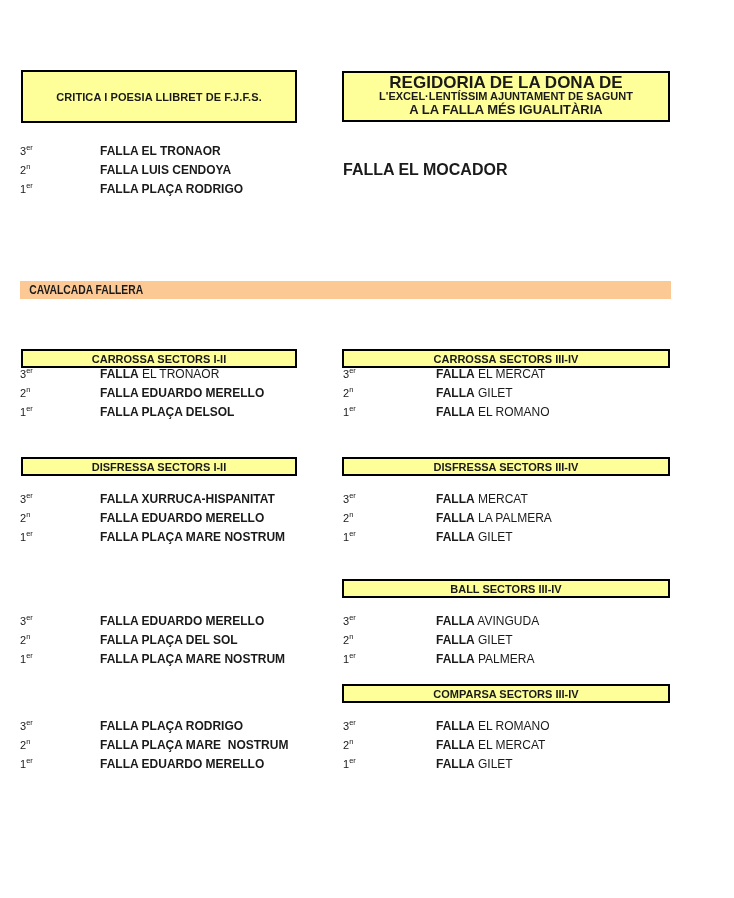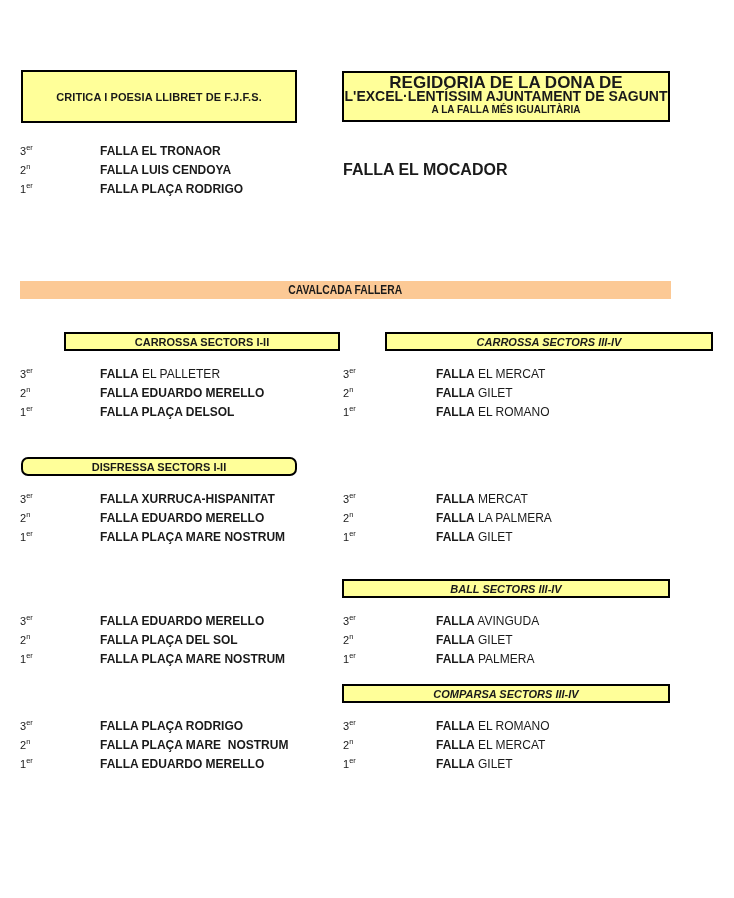--- a/index.html
+++ b/index.html
@@ -26,59 +26,59 @@
     background:var(--header-bg);
     border:2px solid var(--border-color);
     display:flex;flex-direction:column;
     align-items:center;justify-content:center;
     text-align:center;
   }
   .box-critica{left:21px;top:70px;width:276px;height:53px;}
   .box-critica .tl-title{font-size:11px;font-weight:bold;letter-spacing:.1px;text-align:center;}
   .box-regidoria{left:342px;top:71px;width:328px;height:51px;}
   .tr-line1{font-size:17px;font-weight:bold;line-height:14px;}
-  .tr-line2{font-size:14px;font-weight:bold;line-height:12px;}
-  .tr-line3{font-size:10px;font-weight:bold;line-height:15px;}
+  .tr-line2{font-size:11px;font-weight:bold;line-height:12px;}
+  .tr-line3{font-size:13px;font-weight:bold;line-height:15px;}
   
   .list{position:absolute;}
   .row{display:flex;height:19px;line-height:19px;white-space:pre;align-items:flex-end;}
   .rank{display:inline-block;font-size:11px;font-weight:400;flex:0 0 auto;}
   .rank sup{font-size:7.5px;line-height:0;vertical-align:super;}
   .name{font-size:12px;font-weight:400;}
   .nb{font-weight:bold;white-space:pre;padding-left:32px;}
   .nr{font-weight:400;white-space:pre;}
   .critica-list{left:20px;top:142px;}
   .critica-list .rank{width:48px;}
   .mocador{
     position:absolute;left:343px;top:160px;height:19px;line-height:19px;
     font-size:16px;font-weight:bold;white-space:pre;
   }
   
   .banner{
     position:absolute;left:20px;top:281px;width:651px;height:18px;
     background:var(--banner-bg);
-    display:flex;align-items:center;justify-content:center;
+    display:flex;align-items:center;
   }
   .banner-text{
     font-size:12px;font-weight:bold;
     transform:scaleX(.86);transform-origin:center;
     white-space:pre;
   }
   
   .sec-header{
     position:absolute;height:19px;
     background:var(--header-bg);
     border:2px solid var(--border-color);
     display:flex;align-items:center;justify-content:center;
     font-size:11px;font-weight:bold;text-align:center;
   }
   .sec-header.col-left{left:21px;width:276px;}
-  .sec-header.col-right{left:342px;width:328px;font-style:italic;}
-  .band-0{top:332px;margin-left:43px;}
-  .band-1{top:457px;border-radius:7px;}
+  .sec-header.col-right{left:342px;width:328px;}
+  .band-0{top:349px;}
+  .band-1{top:457px;}
   .band-2{top:579px;}
   .band-3{top:684px;}
   .list-band-0{top:365px;}
   .list-band-1{top:490px;}
   .list-band-2{top:612px;}
   .list-band-3{top:717px;}
   .list.left{left:20px;}
   .list.right{left:343px;}
   .list.left .rank{width:48px;}
   .list.right .rank{width:61px;}
@@ -118,21 +118,21 @@
   <div class="banner">
     <span class="banner-text">CAVALCADA FALLERA</span>
   </div>
 
   <div class="sec-header col-left band-0">
     <span>CARROSSA SECTORS I-II</span>
   </div>
   <div class="list left list-band-0">
     <div class="row">
       <span class="rank"><span>3</span><sup>er</sup></span>
-      <span class="name"><span class="nb">FALLA</span><span class="nr"> EL PALLETER</span></span>
+      <span class="name"><span class="nb">FALLA</span><span class="nr"> EL TRONAOR</span></span>
     </div>
     <div class="row">
       <span class="rank"><span>2</span><sup>n</sup></span>
       <span class="name"><span class="nb">FALLA EDUARDO MERELLO</span><span class="nr"></span></span>
     </div>
     <div class="row">
       <span class="rank"><span>1</span><sup>er</sup></span>
       <span class="name"><span class="nb">FALLA PLAÇA DELSOL</span><span class="nr"></span></span>
     </div>
   </div>
@@ -166,20 +166,23 @@
     <div class="row">
       <span class="rank"><span>2</span><sup>n</sup></span>
       <span class="name"><span class="nb">FALLA EDUARDO MERELLO</span><span class="nr"></span></span>
     </div>
     <div class="row">
       <span class="rank"><span>1</span><sup>er</sup></span>
       <span class="name"><span class="nb">FALLA PLAÇA MARE NOSTRUM</span><span class="nr"></span></span>
     </div>
   </div>
 
+  <div class="sec-header col-right band-1">
+    <span>DISFRESSA SECTORS III-IV</span>
+  </div>
   <div class="list right list-band-1">
     <div class="row">
       <span class="rank"><span>3</span><sup>er</sup></span>
       <span class="name"><span class="nb">FALLA</span><span class="nr"> MERCAT</span></span>
     </div>
     <div class="row">
       <span class="rank"><span>2</span><sup>n</sup></span>
       <span class="name"><span class="nb">FALLA</span><span class="nr"> LA PALMERA</span></span>
     </div>
     <div class="row">

